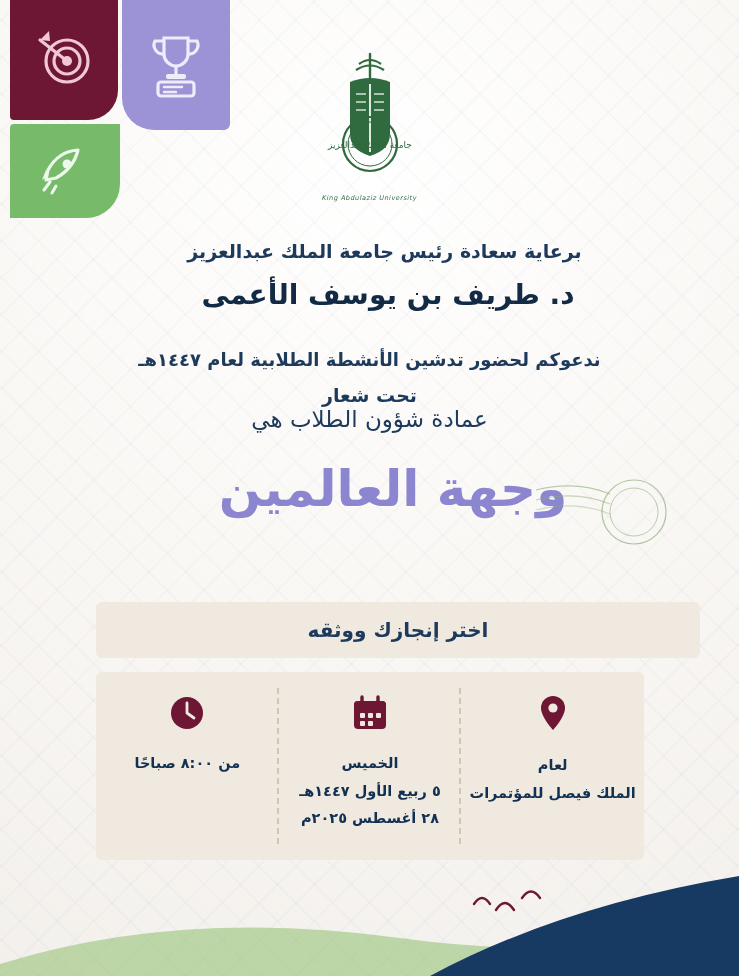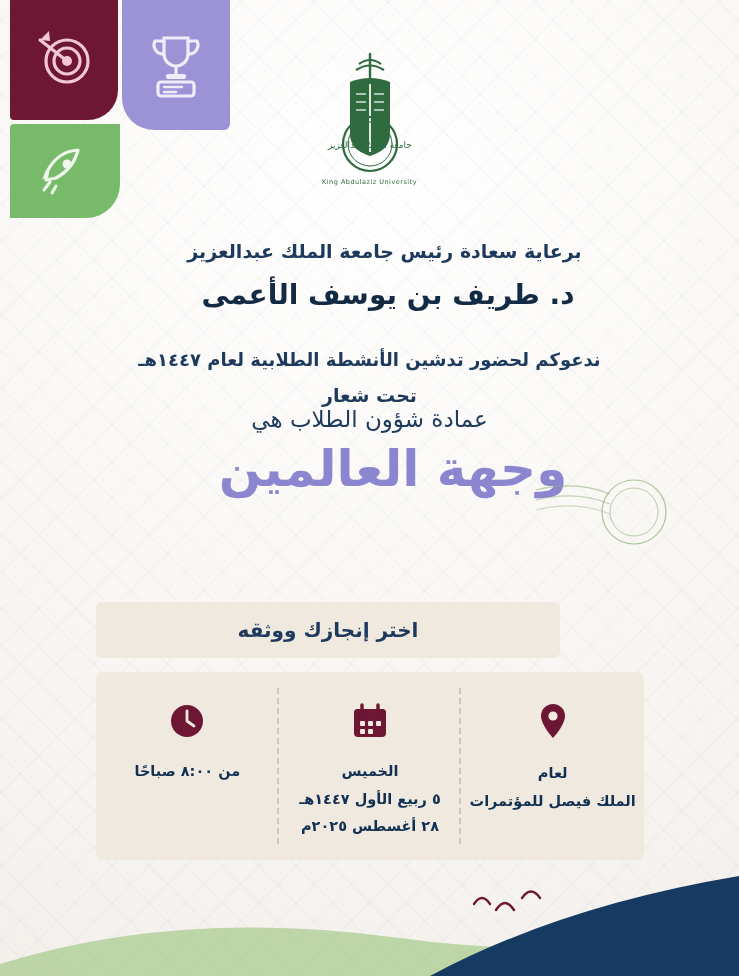--- a/index.html
+++ b/index.html
@@ -50,24 +50,25 @@
     border-top-left-radius: 4px;
   }
   .tile svg { display: block; }
 
   
   .logo-wrap {
     position: absolute; top: 48px; left: 0; right: 0;
     display: flex; flex-direction: column; align-items: center;
   }
   .logo-caption {
-    margin-top: 0;
+    margin-top: 16px;
     font-size: 6.5px;
     color: #2f6b3f;
     letter-spacing: .5px;
+    font-style: italic;
   }
 
   
   .content {
     position: absolute; top: 240px; left: 0; right: 0;
     text-align: center;
     color: #1c2f4a;
   }
   .line-patron {
     font-size: 19px; font-weight: bold; color: #1d3a5c;
@@ -88,51 +89,51 @@
   .line-under {
     margin-top: 14px;
     font-size: 19px; font-weight: bold; color: #1d3a5c;
     letter-spacing: 5px;
   }
   .line-dean {
     font-size: 23px; font-weight: normal; color: #1d3a5c;
     letter-spacing: 2px;
   }
   .slogan {
-    margin-top: 10px;
+    margin-top: 30px;
     font-size: 50px; font-weight: bold;
     color: #8b86cf;
     letter-spacing: 1px;
     line-height: 1.1;
     text-shadow: 0 1px 0 rgba(255,255,255,.6);
     padding-left: 47px;
   }
 
   
   .ticket-top {
     position: absolute; top: 602px; left: 96px;
-    width: 464px; height: 56px;
+    width: 604px; height: 56px;
     background: #efe9e0;
     border-radius: 6px;
     display: flex; align-items: center; justify-content: center;
   }
   .ticket-top .txt {
     font-size: 20px; font-weight: bold; color: #1d3a5c; letter-spacing: 1px;
   }
   .ticket-body {
     position: absolute; top: 672px; left: 96px;
     width: 548px; height: 188px;
     background: #efe9e0;
     border-radius: 6px;
     display: flex; flex-direction: row;
   }
   .tk-col {
     flex: 1;
     display: flex; flex-direction: column; align-items: center;
-    padding-top: 30px;
+    padding-top: 22px;
     position: relative;
   }
   .tk-icon { margin-bottom: 14px; }
   .tk-lines {
     text-align: center;
     color: #123152;
     font-size: 14.5px;
     font-weight: bold;
     line-height: 1.9;
     letter-spacing: 1px;

